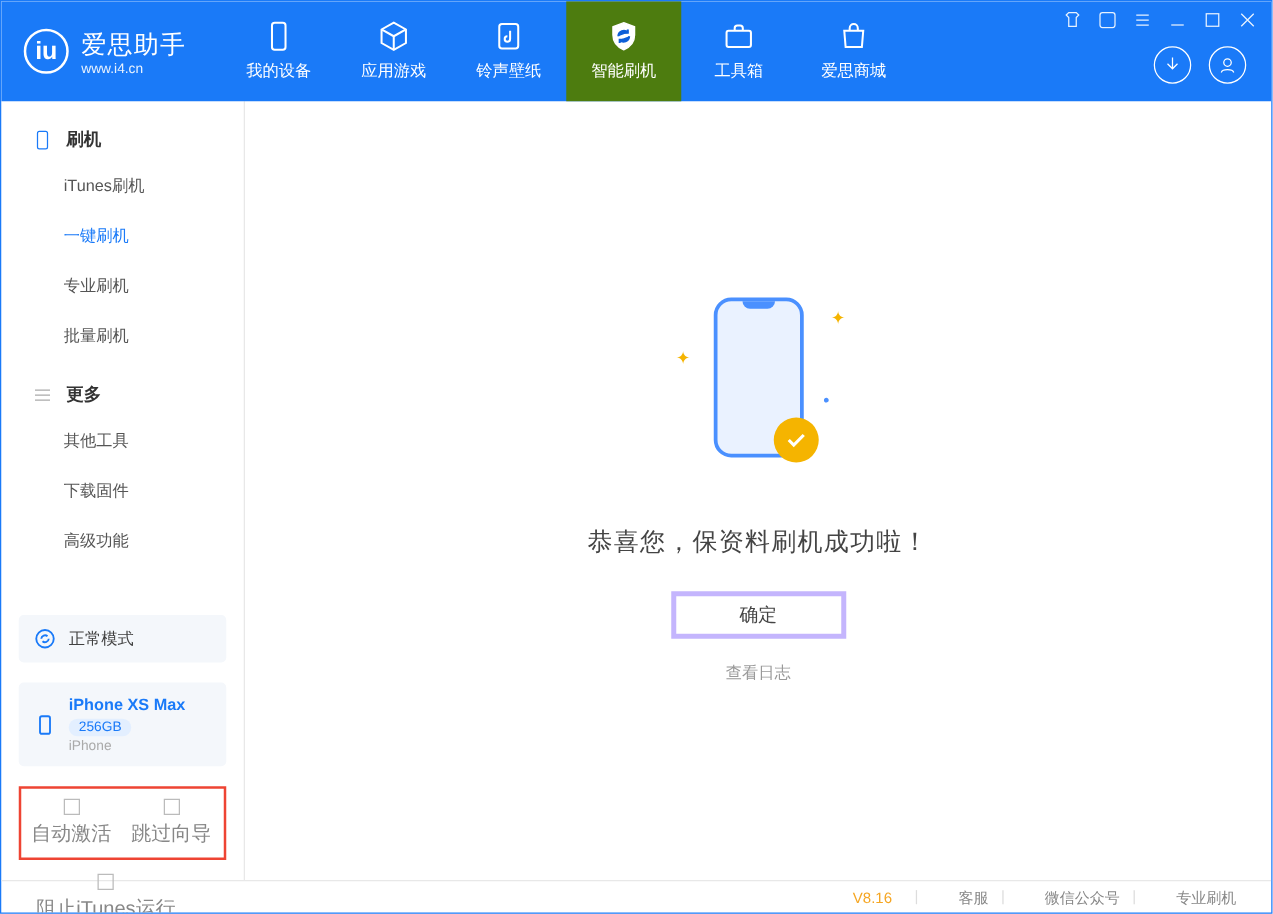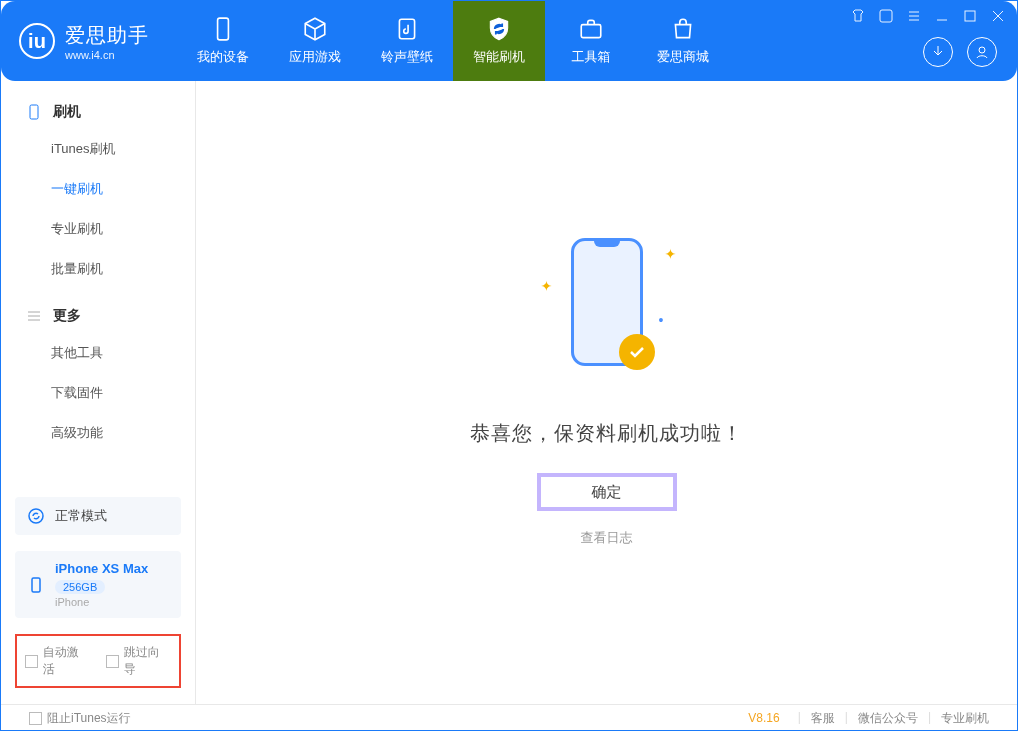--- a/index.html
+++ b/index.html
@@ -1,18 +1,18 @@
 <!DOCTYPE html>
 <html><head>
 <meta charset="utf-8">
 <style>
 * { margin: 0; padding: 0; box-sizing: border-box; font-family: "Microsoft YaHei", sans-serif; }
 body { background: #fff; width: 1018px; height: 731px; overflow: hidden; border: 1px solid #1a7af8; }
 
-.header { background: #1a7af8; height: 80px; display: flex; align-items: center; color: #fff; position: relative; border-radius: 14px; }
+.header { background: #1a7af8; height: 80px; display: flex; align-items: center; color: #fff; position: relative; }
 .logo-area { display: flex; align-items: center; padding: 0 18px; gap: 10px; }
 .logo-circle { width: 36px; height: 36px; border: 2px solid #fff; border-radius: 50%; display: flex; align-items: center; justify-content: center; font-weight: bold; font-size: 20px; }
 .logo-text .name { font-size: 20px; font-weight: 500; letter-spacing: 1px; }
 .logo-text .url { font-size: 11px; opacity: 0.9; }
 
 .nav { display: flex; margin-left: 10px; }
 .nav-item { width: 92px; height: 80px; display: flex; flex-direction: column; align-items: center; justify-content: center; gap: 6px; cursor: pointer; font-size: 13px; }
 .nav-item.active { background: #4d7c0f; }
 .nav-icon { width: 26px; height: 26px; display: flex; align-items: center; justify-content: center; }
 .nav-icon svg { width: 26px; height: 26px; fill: #fff; stroke: #fff; }
@@ -32,21 +32,21 @@
 .side-spacer { flex: 1; }
 
 .device-box { margin: 8px 14px; background: #f4f7fb; border-radius: 4px; padding: 10px 12px; display: flex; align-items: center; gap: 10px; cursor: pointer; }
 .device-box.mode { color: #404040; font-size: 13px; }
 .device-info { display: flex; flex-direction: column; }
 .device-title { color: #1a7af8; font-size: 13px; font-weight: 600; }
 .device-cap { font-size: 11px; color: #1a7af8; background: #e3efff; border-radius: 10px; padding: 1px 8px; margin-top: 4px; width: fit-content; }
 .device-sub { font-size: 11px; color: #aaa; margin-top: 2px; }
 
 .checkbox-row { border: 2px solid #e43; margin: 8px 14px 2px 14px; padding: 8px 8px; display: flex; gap: 16px; align-items: center; }
-.cb-item { display: flex; align-items: center; gap: 5px; font-size: 12px; color: #888; cursor: pointer; }
+.cb-item { display: flex; align-items: center; gap: 5px; font-size: 16px; color: #888; cursor: pointer; flex-direction: column; }
 .cb-box { width: 13px; height: 13px; border: 1px solid #bbb; }
 
 .main { flex: 1; position: relative; display: flex; flex-direction: column; align-items: center; justify-content: center; }
 .phone-illus { position: relative; width: 100px; height: 140px; }
 .phone-body { position: absolute; left: 14px; top: 0; width: 72px; height: 128px; border: 3px solid #4a90ff; border-radius: 14px; background: #eaf2ff; }
 .phone-notch { position: absolute; top: 0; left: 50%; transform: translateX(-50%); width: 26px; height: 6px; background: #4a90ff; border-radius: 0 0 6px 6px; }
 .phone-check { position: absolute; right: 2px; bottom: 8px; width: 36px; height: 36px; background: #f5b400; border-radius: 50%; display: flex; align-items: center; justify-content: center; }
 .sparkle { position: absolute; width: 10px; height: 10px; color: #f5b400; font-size: 14px; }
 .sp1 { left: -16px; top: 40px; }
 .sp2 { right: -18px; top: 8px; }
@@ -54,21 +54,21 @@
 
 .main-title { margin-top: 42px; font-size: 20px; color: #444; letter-spacing: 1px; }
 .ok-btn { margin-top: 26px; width: 140px; height: 38px; border: 4px solid #c4b5fd; background: #fff; font-size: 15px; color: #444; cursor: pointer; }
 .log-link { margin-top: 18px; font-size: 13px; color: #999; cursor: pointer; }
 
 .footer { height: 27px; border-top: 1px solid #e8e8e8; display: flex; align-items: center; padding: 0 28px; font-size: 12px; color: #888; }
 .footer .cb-item { color: #888; }
 .footer-spacer { flex: 1; }
 .version { color: #f5a623; margin-right: 18px; }
 .footer-links { display: flex; gap: 10px; }
-.footer-link { cursor: pointer; color: #888; }
+.footer-link { cursor: pointer; color: #888; margin-left: 22px; }
 .divider { color: #ddd; }
 
 .ic-sm { width: 18px; height: 18px; }
 </style>
 </head>
 <body>
 
 <div class="header">
   <div class="logo-area">
     <div class="logo-circle">iu</div>

